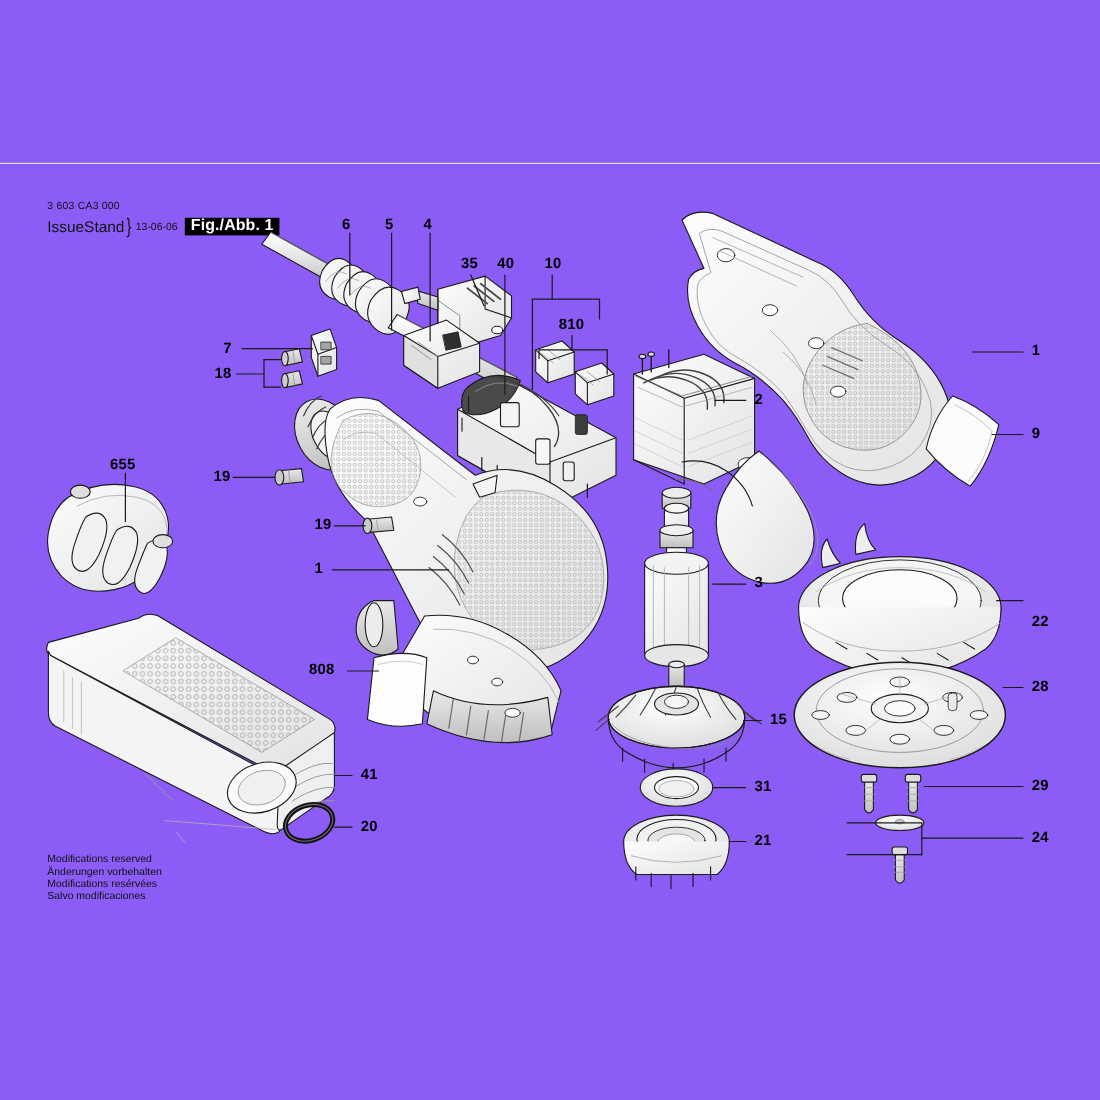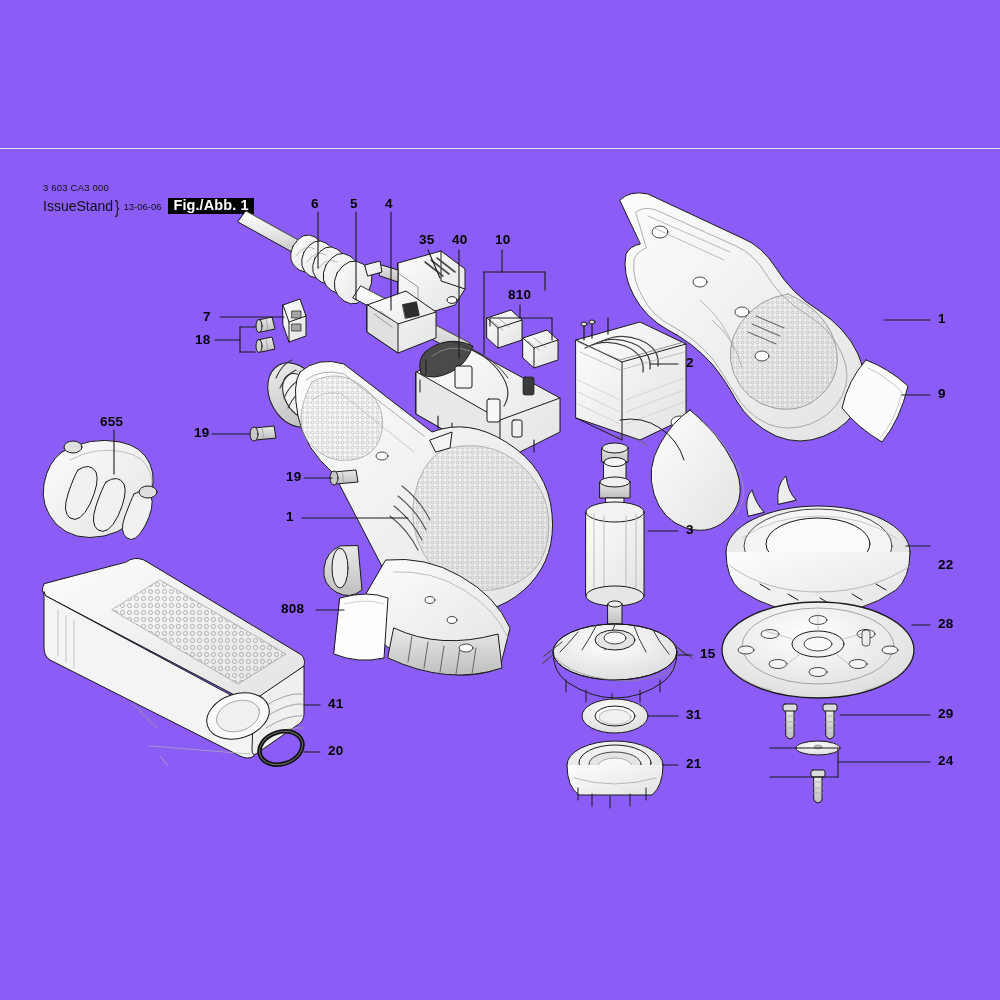--- a/index.html
+++ b/index.html
@@ -93,20 +93,24 @@
       <div class="issue-col">
         <span>Issue</span>
         <span>Stand</span>
       </div>
       <span class="brace">}</span>
       <span class="issue-date">13-06-06</span>
       <span class="fig-badge">Fig./Abb. 1</span>
     </div>
   </div>
 
+  <div class="footnote">Modifications reserved
+Änderungen vorbehalten
+Modifications resérvées
+Salvo modificaciones</div>
 
   <svg class="art" viewBox="0 0 1000 1000" xmlns="http://www.w3.org/2000/svg">
     <defs>
       <linearGradient id="gMid" x1="0" y1="0" x2="1" y2="1">
         <stop offset="0%" stop-color="#fdfdfd"></stop>
           <stop offset="100%" stop-color="#e3e3e3"></stop>
       </linearGradient>
       <linearGradient id="gDark" x1="0" y1="0" x2="0" y2="1">
         <stop offset="0%" stop-color="#e9e9e9"></stop>
           <stop offset="100%" stop-color="#bfbfbf"></stop>

